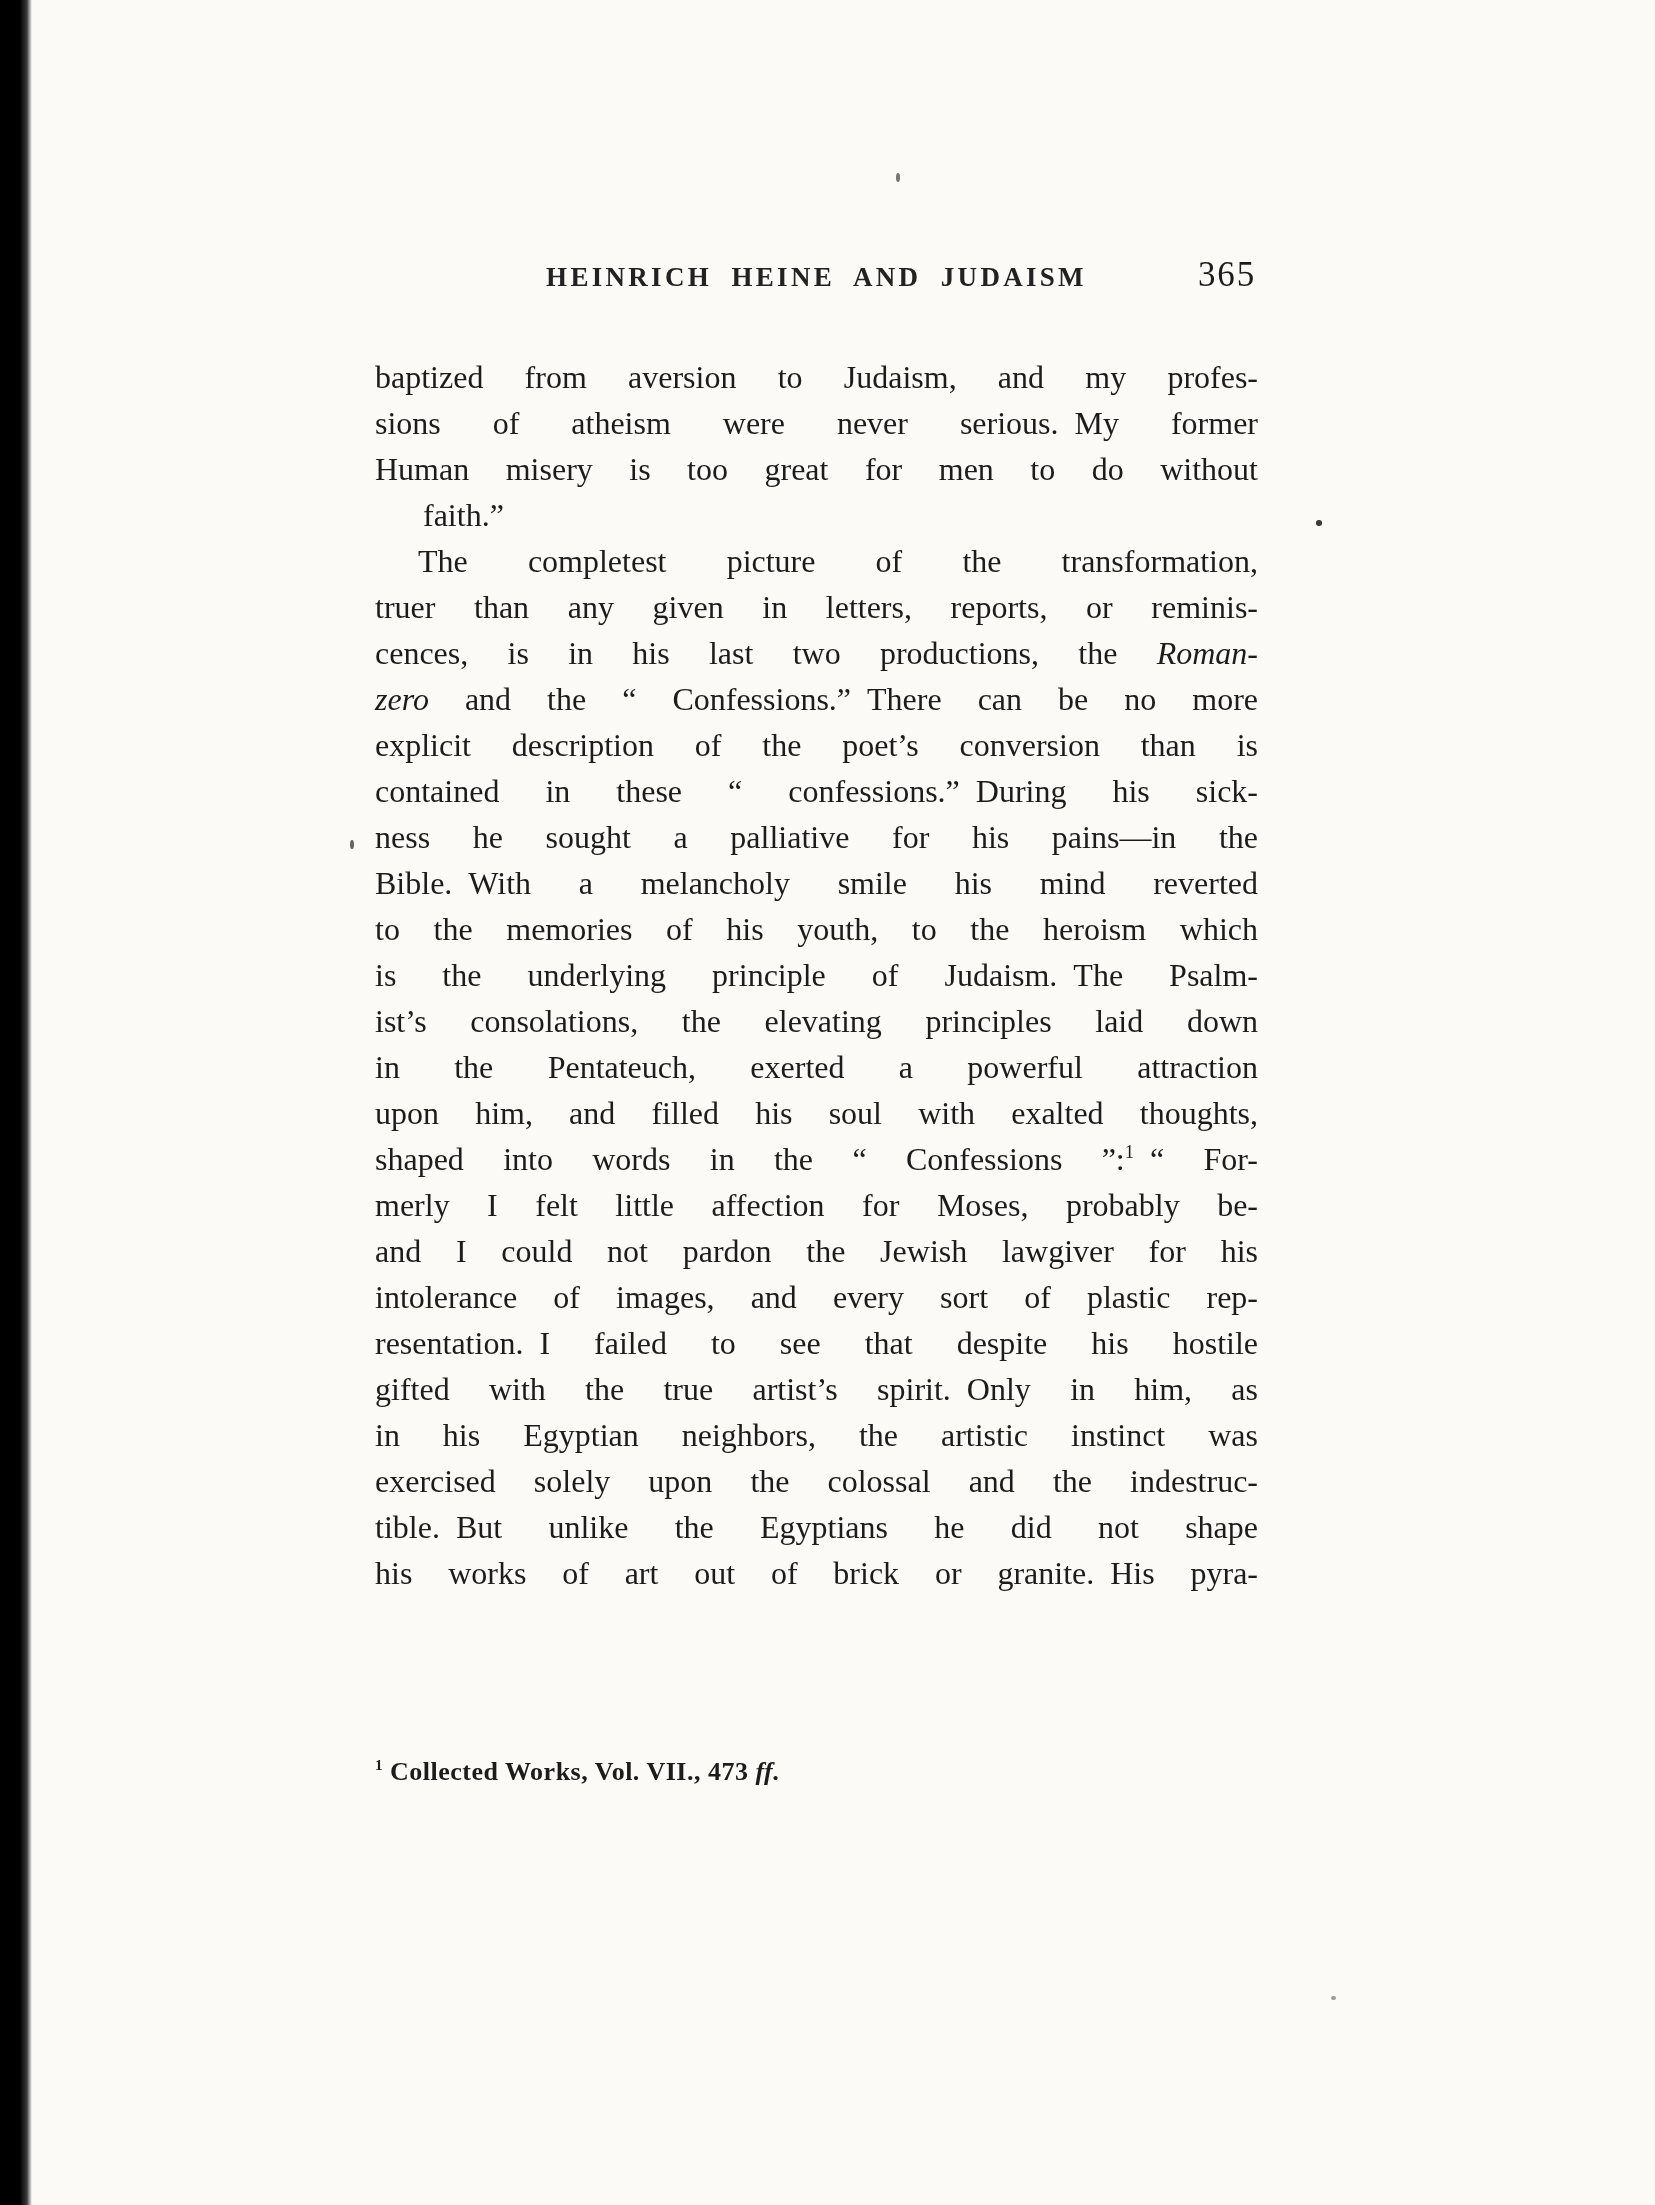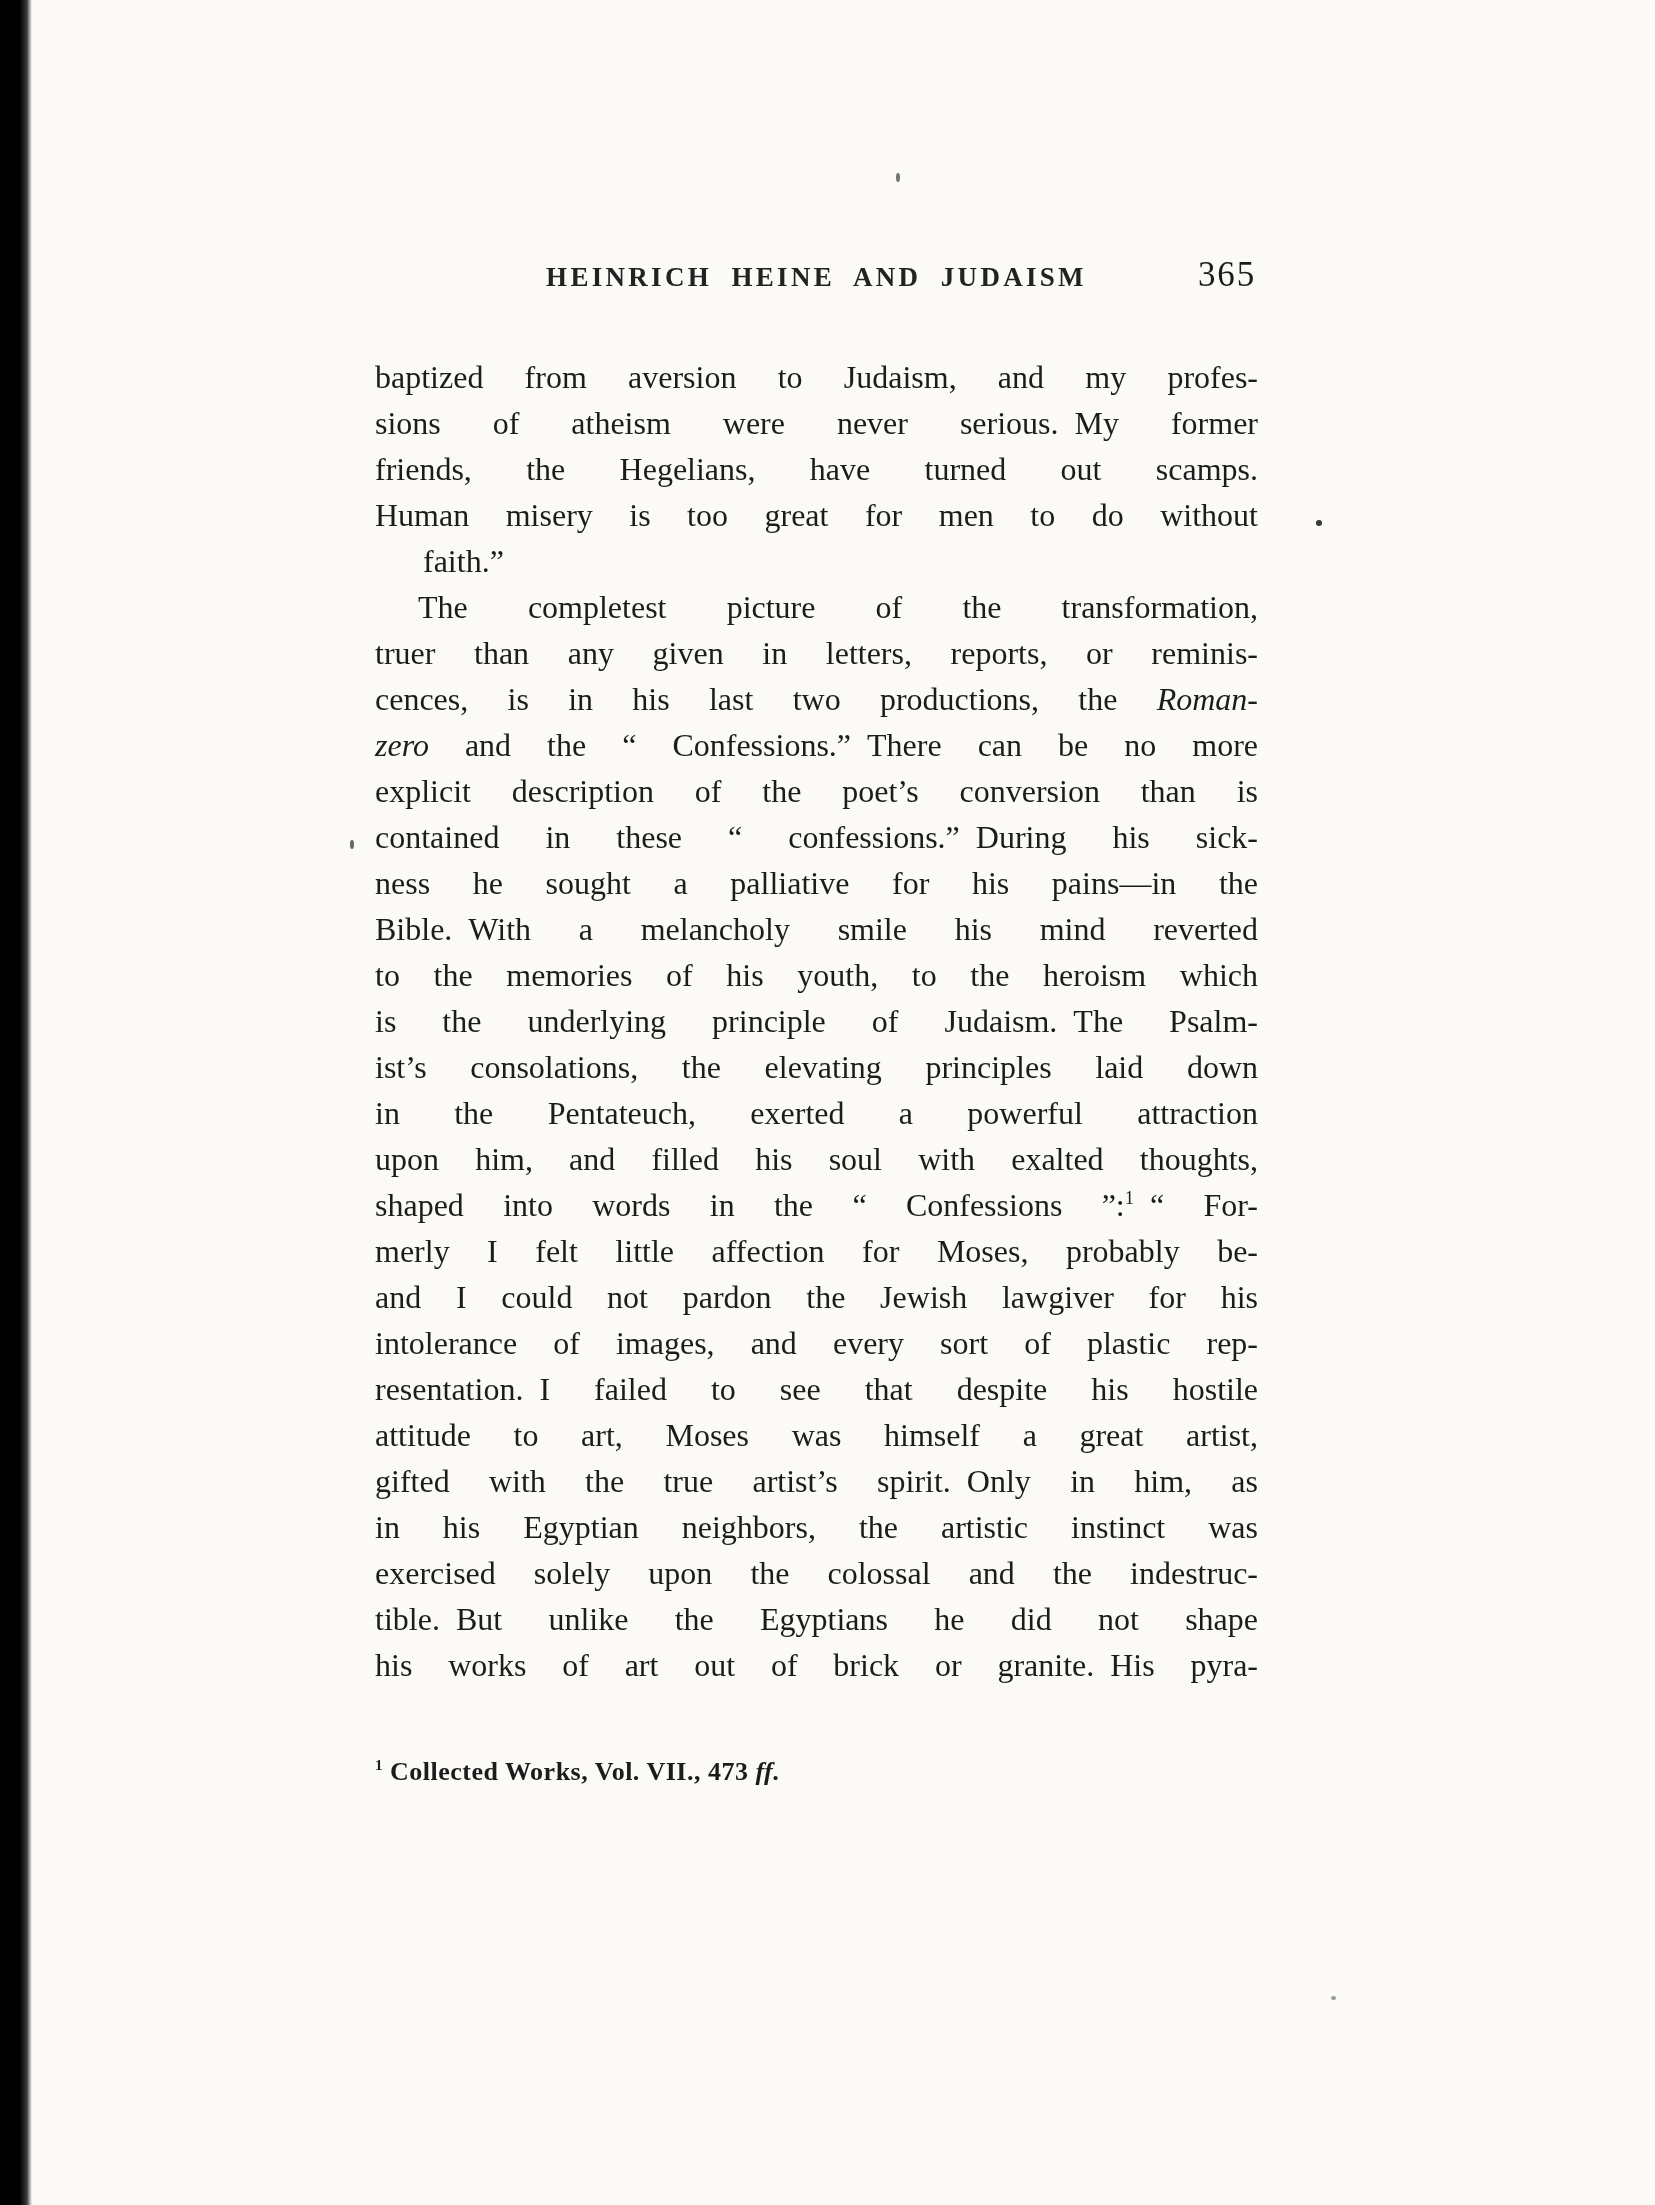--- a/index.html
+++ b/index.html
@@ -87,21 +87,20 @@
 
   <div class="running-header">
     <div class="header-title">HEINRICH HEINE AND JUDAISM</div>
     <div class="page-number">365</div>
   </div>
 
   <div class="text-block">
       <div class="paragraph">
         <div class="line">baptized from aversion to Judaism, and my profes-</div>
         <div class="line">sions of atheism were never serious. My former</div>
-        <div class="line">friends, the Hegelians, have turned out scamps.</div>
         <div class="line">Human misery is too great for men to do without</div>
         <div class="line last-left">faith.”</div>
       </div>
       <div class="paragraph">
         <div class="line indent">The completest picture of the transformation,</div>
         <div class="line">truer than any given in letters, reports, or reminis-</div>
         <div class="line">cences, is in his last two productions, the <i>Roman-</i></div>
         <div class="line"><i>zero</i> and the “ Confessions.” There can be no more</div>
         <div class="line">explicit description of the poet’s conversion than is</div>
         <div class="line">contained in these “ confessions.” During his sick-</div>
@@ -110,21 +109,20 @@
         <div class="line">to the memories of his youth, to the heroism which</div>
         <div class="line">is the underlying principle of Judaism. The Psalm-</div>
         <div class="line">ist’s consolations, the elevating principles laid down</div>
         <div class="line">in the Pentateuch, exerted a powerful attraction</div>
         <div class="line">upon him, and filled his soul with exalted thoughts,</div>
         <div class="line">shaped into words in the “ Confessions ”:<sup>1</sup> “ For-</div>
         <div class="line">merly I felt little affection for Moses, probably be-</div>
         <div class="line">and I could not pardon the Jewish lawgiver for his</div>
         <div class="line">intolerance of images, and every sort of plastic rep-</div>
         <div class="line">resentation. I failed to see that despite his hostile</div>
-        <div class="line">attitude to art, Moses was himself a great artist,</div>
         <div class="line">gifted with the true artist’s spirit. Only in him, as</div>
         <div class="line">in his Egyptian neighbors, the artistic instinct was</div>
         <div class="line">exercised solely upon the colossal and the indestruc-</div>
         <div class="line">tible. But unlike the Egyptians he did not shape</div>
         <div class="line">his works of art out of brick or granite. His pyra-</div>
       </div>
     </div>
 
   <div class="footnote"><sup>1</sup> Collected Works, Vol. VII., 473 <i>ff.</i></div>
 

